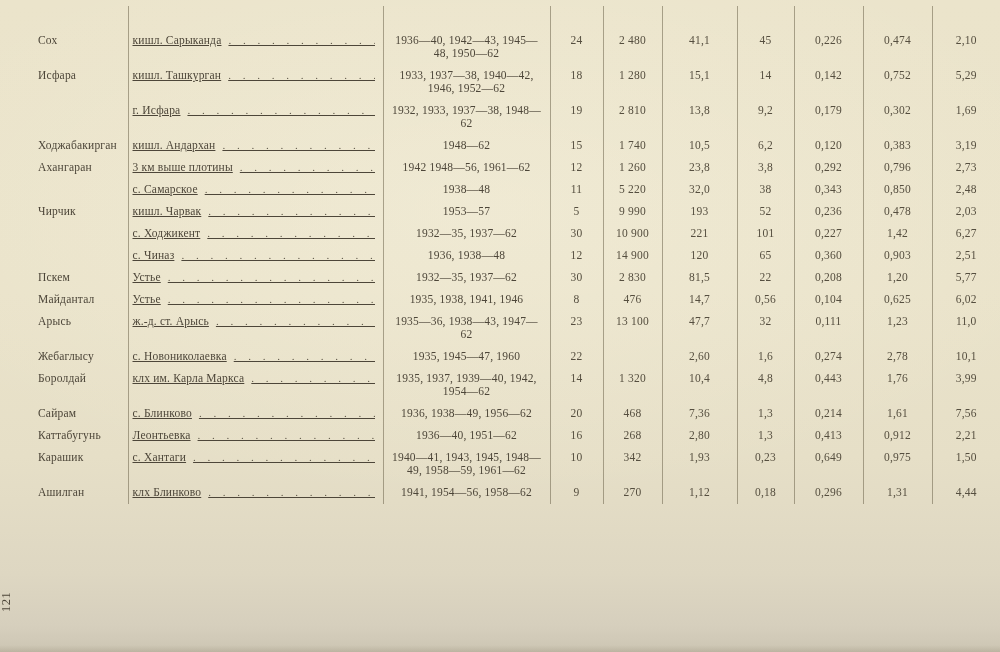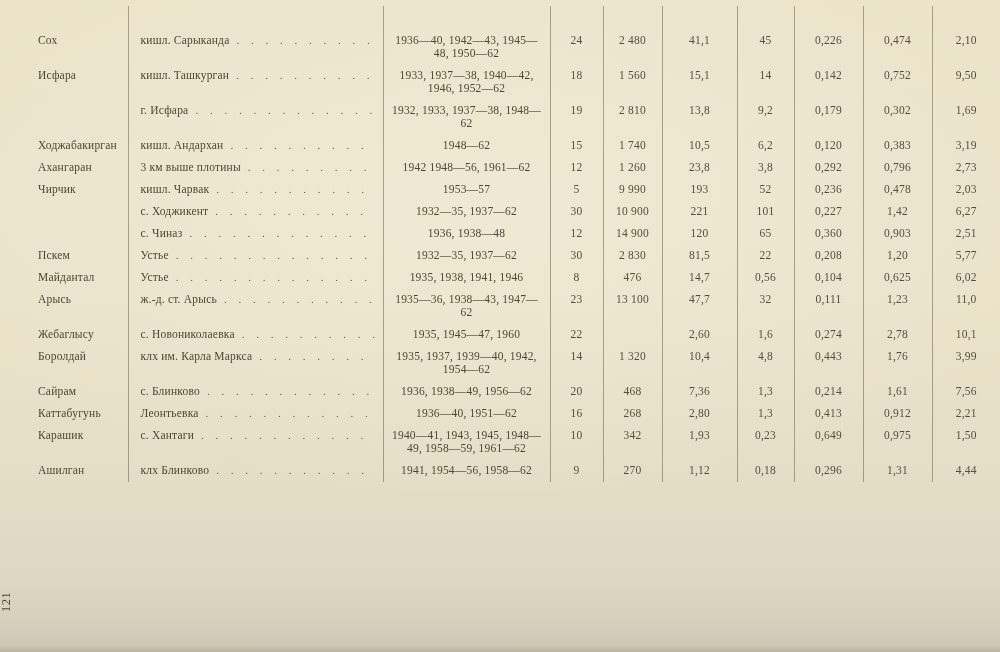--- a/index.html
+++ b/index.html
@@ -18,21 +18,21 @@
   td{
     border-right:1px solid rgba(110,100,76,0.55);
     vertical-align:top;
     font-size:11.5px;line-height:13px;
     padding:4px 4px 5px 4px;
     letter-spacing:0.2px;
   }
   td:last-child{border-right:none;}
   tr.spacer td{height:24px;padding:0;}
   td.river{padding-left:38px;padding-right:6px;white-space:nowrap;}
-  td.station{padding-left:12px;padding-right:8px;}
+  td.station{padding-left:4px;padding-right:8px;text-decoration:underline;}
   td.years{text-align:center;padding-left:8px;padding-right:8px;}
   td.num{text-align:center;color:#554e3f;}
   .st{display:flex;align-items:baseline;}
   .st-name{white-space:nowrap;}
   .leader{flex:1 1 auto;overflow:hidden;white-space:nowrap;color:#5d5647;}
   .leader::after{content:". . . . . . . . . . . . . . . . . . . . . . . . . . . .";letter-spacing:4.5px;margin-left:7px;font-size:11px;}
   .pageno{
     position:absolute;left:1px;top:586px;width:16px;height:26px;
     transform:rotate(-90deg);transform-origin:12px 14px;
     font-size:12.5px;letter-spacing:0.5px;color:#4d4639;
@@ -91,26 +91,26 @@
       <tr>
         <td class="river">Исфара</td>
         <td class="station">
           <div class="st">
             <span class="st-name">кишл. Ташкурган</span>
             <span class="leader"></span>
           </div>
         </td>
         <td class="years">1933, 1937—38, 1940—42, 1946, 1952—62</td>
         <td class="num">18</td>
-        <td class="num">1 560</td>
+        <td class="num">1 280</td>
         <td class="num">15,1</td>
         <td class="num">14</td>
         <td class="num">0,142</td>
         <td class="num">0,752</td>
-        <td class="num">9,50</td>
+        <td class="num">5,29</td>
       </tr>
       <tr>
         <td class="river"></td>
         <td class="station">
           <div class="st">
             <span class="st-name">г. Исфара</span>
             <span class="leader"></span>
           </div>
         </td>
         <td class="years">1932, 1933, 1937—38, 1948—62</td>
@@ -150,20 +150,37 @@
         <td class="years">1942 1948—56, 1961—62</td>
         <td class="num">12</td>
         <td class="num">1 260</td>
         <td class="num">23,8</td>
         <td class="num">3,8</td>
         <td class="num">0,292</td>
         <td class="num">0,796</td>
         <td class="num">2,73</td>
       </tr>
       <tr>
+        <td class="river"></td>
+        <td class="station">
+          <div class="st">
+            <span class="st-name">с. Самарское</span>
+            <span class="leader"></span>
+          </div>
+        </td>
+        <td class="years">1938—48</td>
+        <td class="num">11</td>
+        <td class="num">5 220</td>
+        <td class="num">32,0</td>
+        <td class="num">38</td>
+        <td class="num">0,343</td>
+        <td class="num">0,850</td>
+        <td class="num">2,48</td>
+      </tr>
+      <tr>
         <td class="river">Чирчик</td>
         <td class="station">
           <div class="st">
             <span class="st-name">кишл. Чарвак</span>
             <span class="leader"></span>
           </div>
         </td>
         <td class="years">1953—57</td>
         <td class="num">5</td>
         <td class="num">9 990</td>

